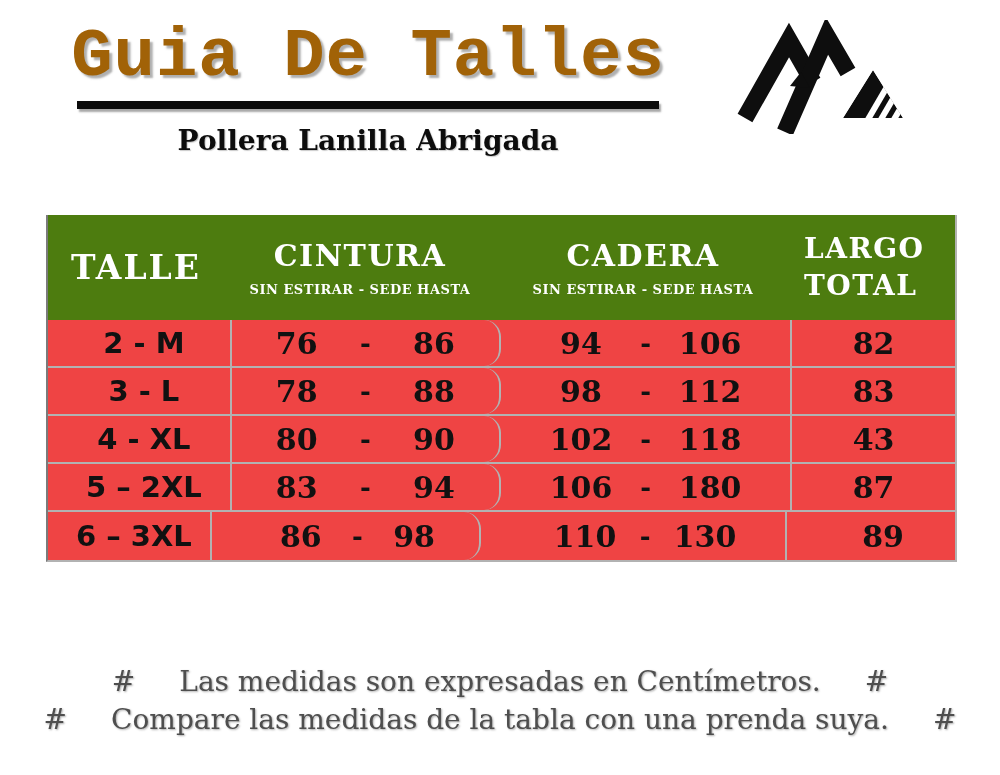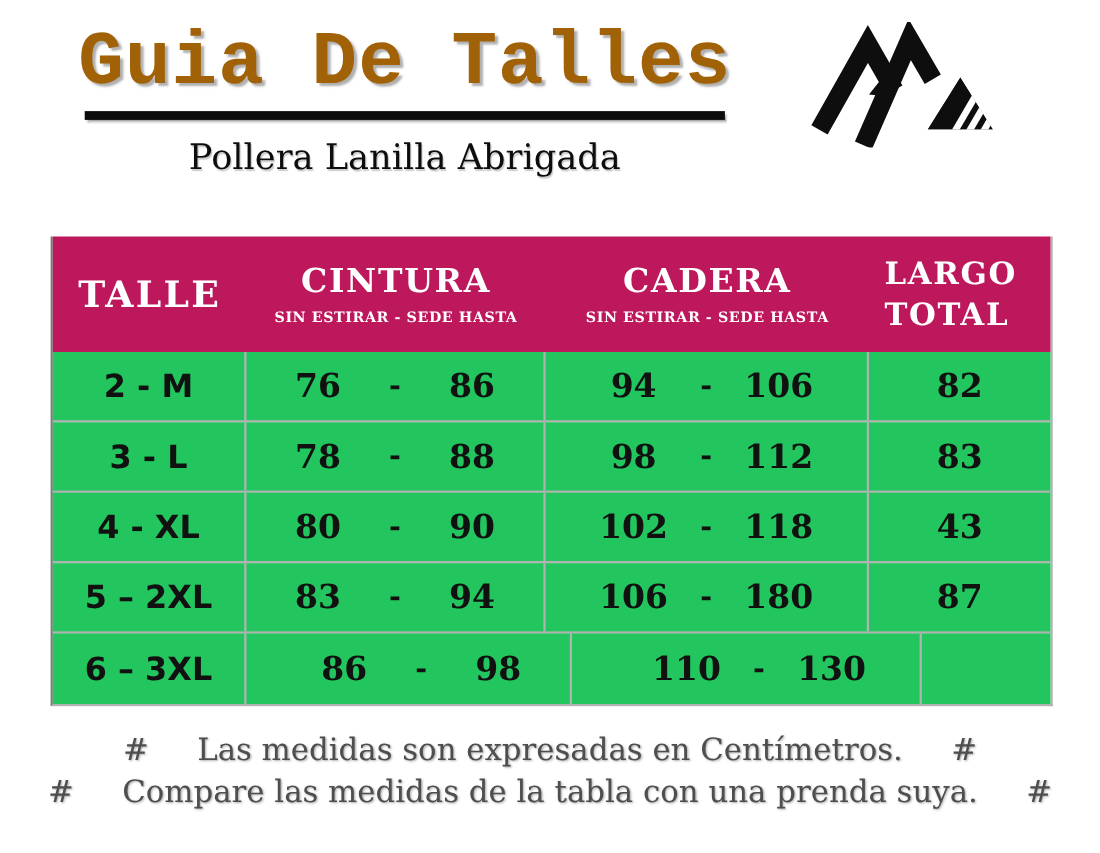--- a/index.html
+++ b/index.html
@@ -21,21 +21,21 @@
     text-shadow:3px 3px 2px rgba(110,110,110,0.55);
   }
   .title-underline {
     width:582px; height:8px; margin:1px auto 0;
     background:#0b0b0b;
     box-shadow:2px 3px 2px rgba(110,110,110,0.6);
   }
   .subtitle {
     margin-top:15px;
     font-family:"DejaVu Serif", serif;
-    font-size:32px; font-weight:400; white-space:nowrap;
+    font-size:28px; font-weight:700; white-space:nowrap;
     color:#0d0d0d;
     text-shadow:1px 1px 1px rgba(120,120,120,0.4);
   }
 
   
   .brand { position:absolute; left:700px; top:20px; width:266px; text-align:center; }
   .brand svg { display:block; margin:0 auto; }
   .wordmark {
     margin-top:2px;
     font-family:"DejaVu Sans", sans-serif;
@@ -50,48 +50,48 @@
     border-bottom:10px solid #0e0e0e;
   }
 
   
   .size-table {
     position:absolute; left:46px; top:215px; width:911px;
     border-left:2px solid #7a7a7a;
     border-right:2px solid #b2b2b2;
     border-bottom:2px solid #b2b2b2;
   }
-  .thead { display:flex; height:105px; background:#be185d; color:#ffffff; }
+  .thead { display:flex; height:105px; background:#4d7c0f; color:#ffffff; }
   .th { display:flex; flex-direction:column; align-items:center; justify-content:center; }
   .th-main { font-family:"DejaVu Serif", serif; font-weight:700; letter-spacing:2px; }
   .th-talle  { width:176px; }
   .th-talle .th-main { font-size:33px; }
   .th-cintura{ width:272px; }
   .th-cadera { width:294px; }
   .th-cintura .th-main, .th-cadera .th-main { font-size:30px; letter-spacing:1.5px; }
   .th-sub {
     margin-top:9px; font-family:"DejaVu Serif", serif;
     font-size:13px; font-weight:700; letter-spacing:0.5px; white-space:nowrap;
   }
   .th-largo { width:165px; }
   .th-largo .th-main { font-size:28px; line-height:1.3; letter-spacing:1.5px; padding:0 14px; }
 
-  .trow { display:flex; height:64px; background:#22c55e; border-bottom:2px solid #b2b2b2; }
+  .trow { display:flex; height:48px; background:#ef4444; border-bottom:2px solid #b2b2b2;padding-left:10px; }
   .trow:last-child { border-bottom:none;gap:24px; }
   .cell { display:flex; align-items:center; }
   .c-talle {
     width:176px; justify-content:center;
     font-family:"DejaVu Sans", sans-serif; font-weight:700; font-size:29px;
     border-right:2px solid #b2b2b2; white-space:nowrap;
   }
   .c-range {
     font-family:"DejaVu Serif", serif; font-weight:700; font-size:30px;
     justify-content:space-between; border-right:2px solid #b2b2b2;
   }
-  .c-cintura { width:272px; padding:0 30px; }
+  .c-cintura { width:272px; padding:0 30px;border-radius:17px; }
   .c-cadera  { width:294px; padding:0 40px; }
   .v-min, .v-max { display:inline-block; text-align:center; }
   .c-cintura .v-min, .c-cintura .v-max { width:70px; }
   .c-cadera .v-min,  .c-cadera .v-max  { width:80px; }
   .range-dash { display:inline-block; width:40px; text-align:center; font-size:26px; }
   .c-largo {
     width:165px; justify-content:center;
     font-family:"DejaVu Serif", serif; font-weight:700; font-size:30px;
   }
 
@@ -216,20 +216,21 @@
     <div class="cell c-range c-cintura">
       <span class="v-min">86</span>
       <span class="range-dash">-</span>
       <span class="v-max">98</span>
     </div>
     <div class="cell c-range c-cadera">
       <span class="v-min">110</span>
       <span class="range-dash">-</span>
       <span class="v-max">130</span>
     </div>
+    <div class="cell c-largo">89</div>
   </div>
 </div>
 
 <div class="notes">
   <div class="note-line">
     <span>#</span>
     <span>Las medidas son expresadas en Centímetros.</span>
     <span>#</span>
   </div>
   <div class="note-line">

